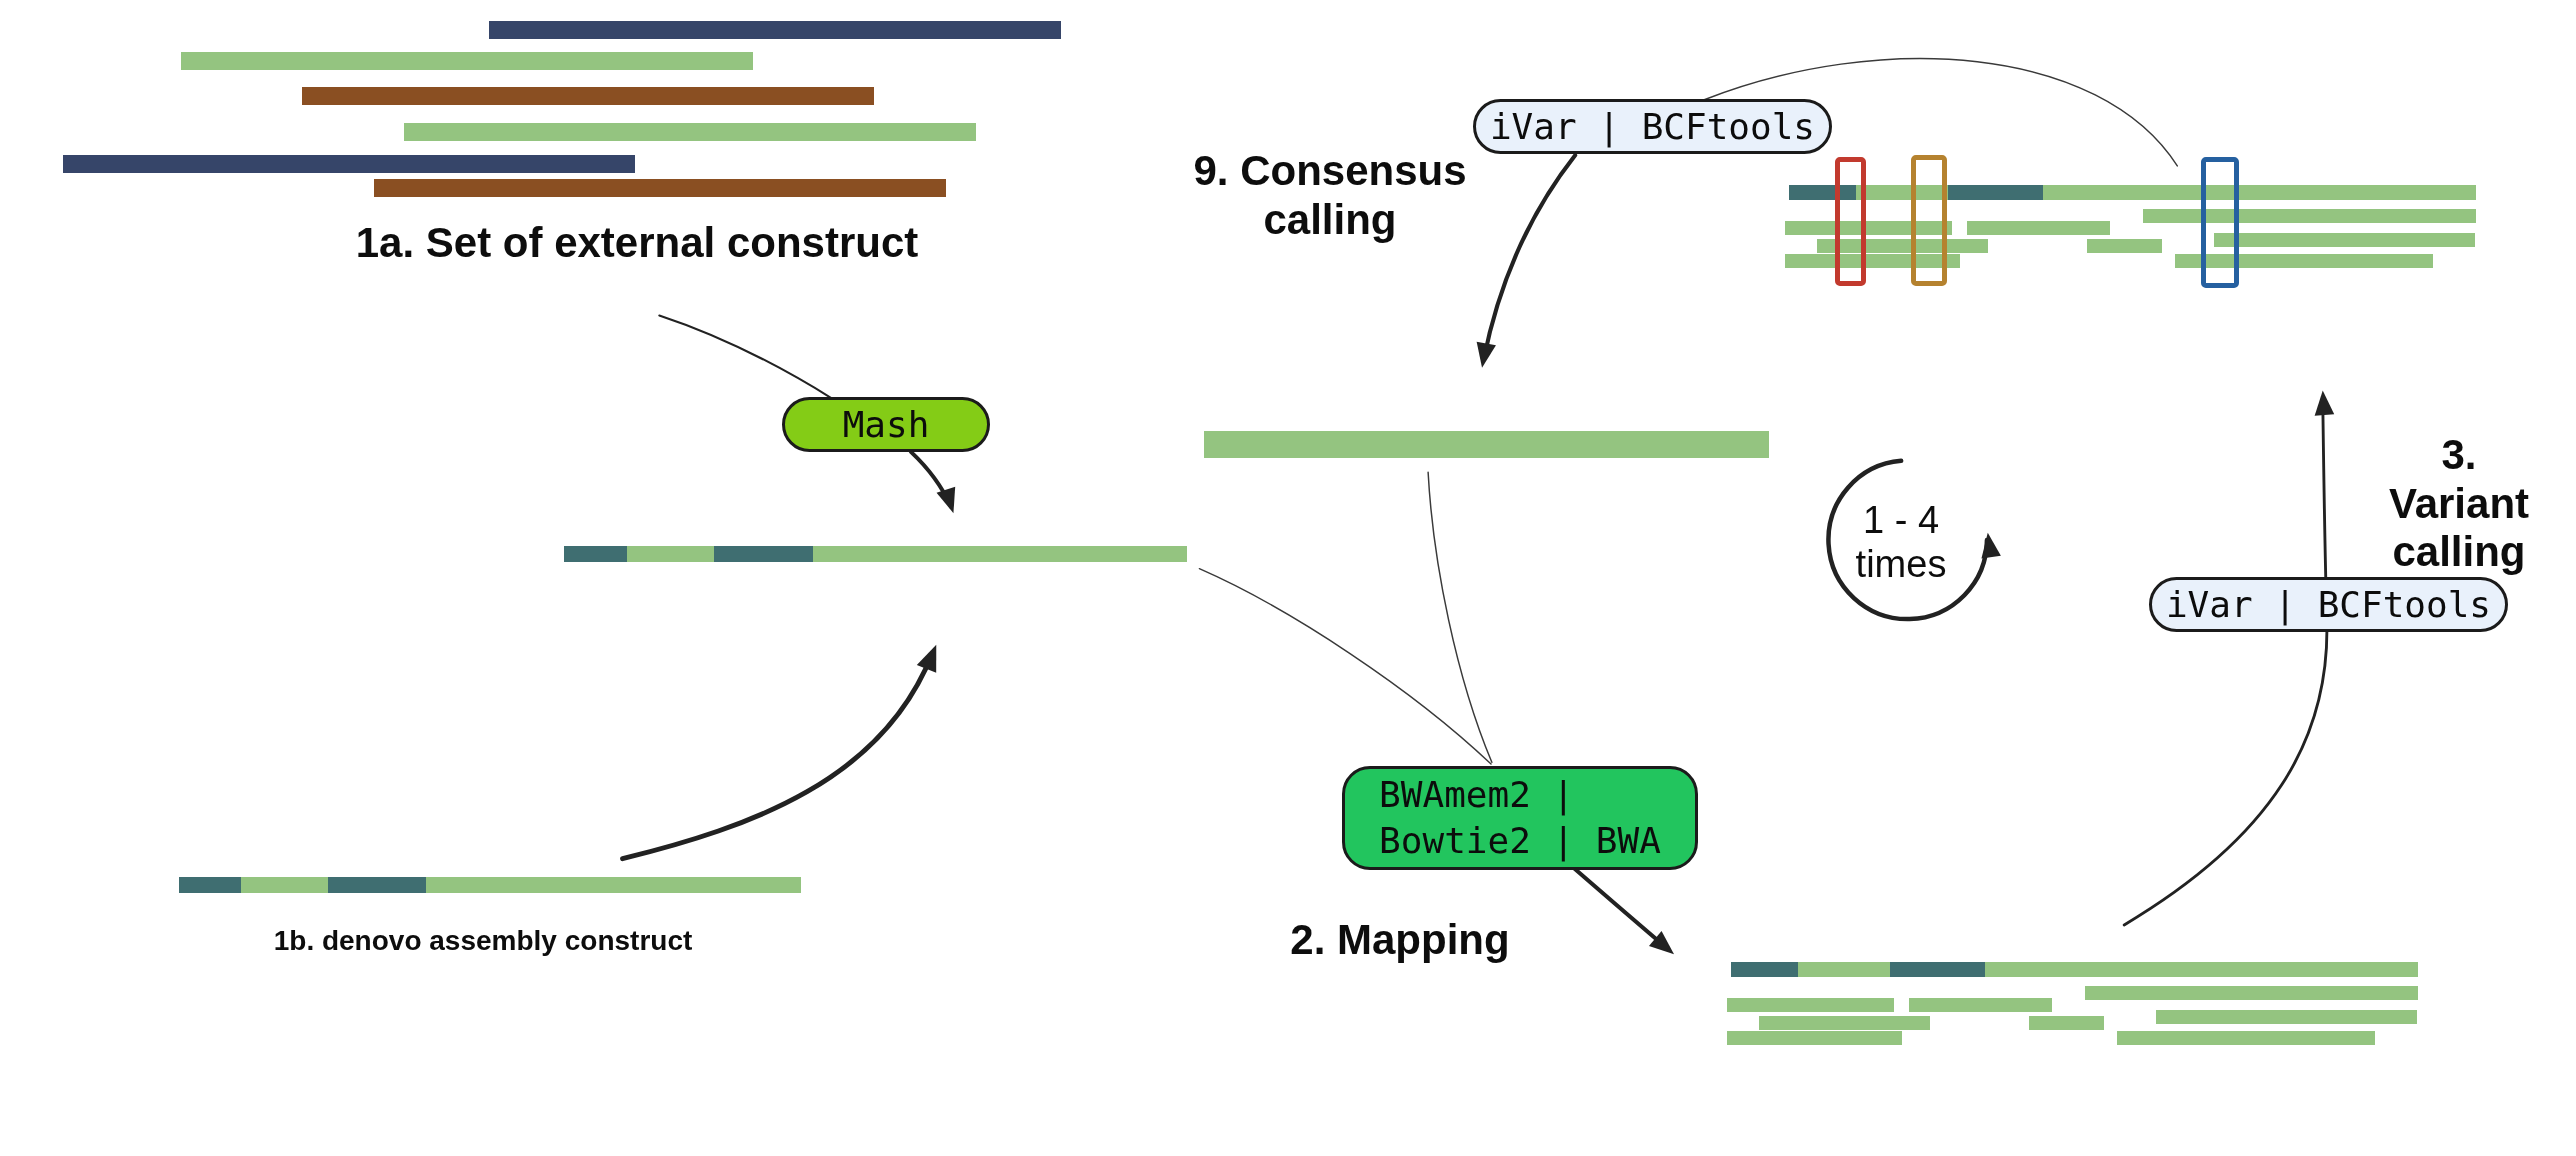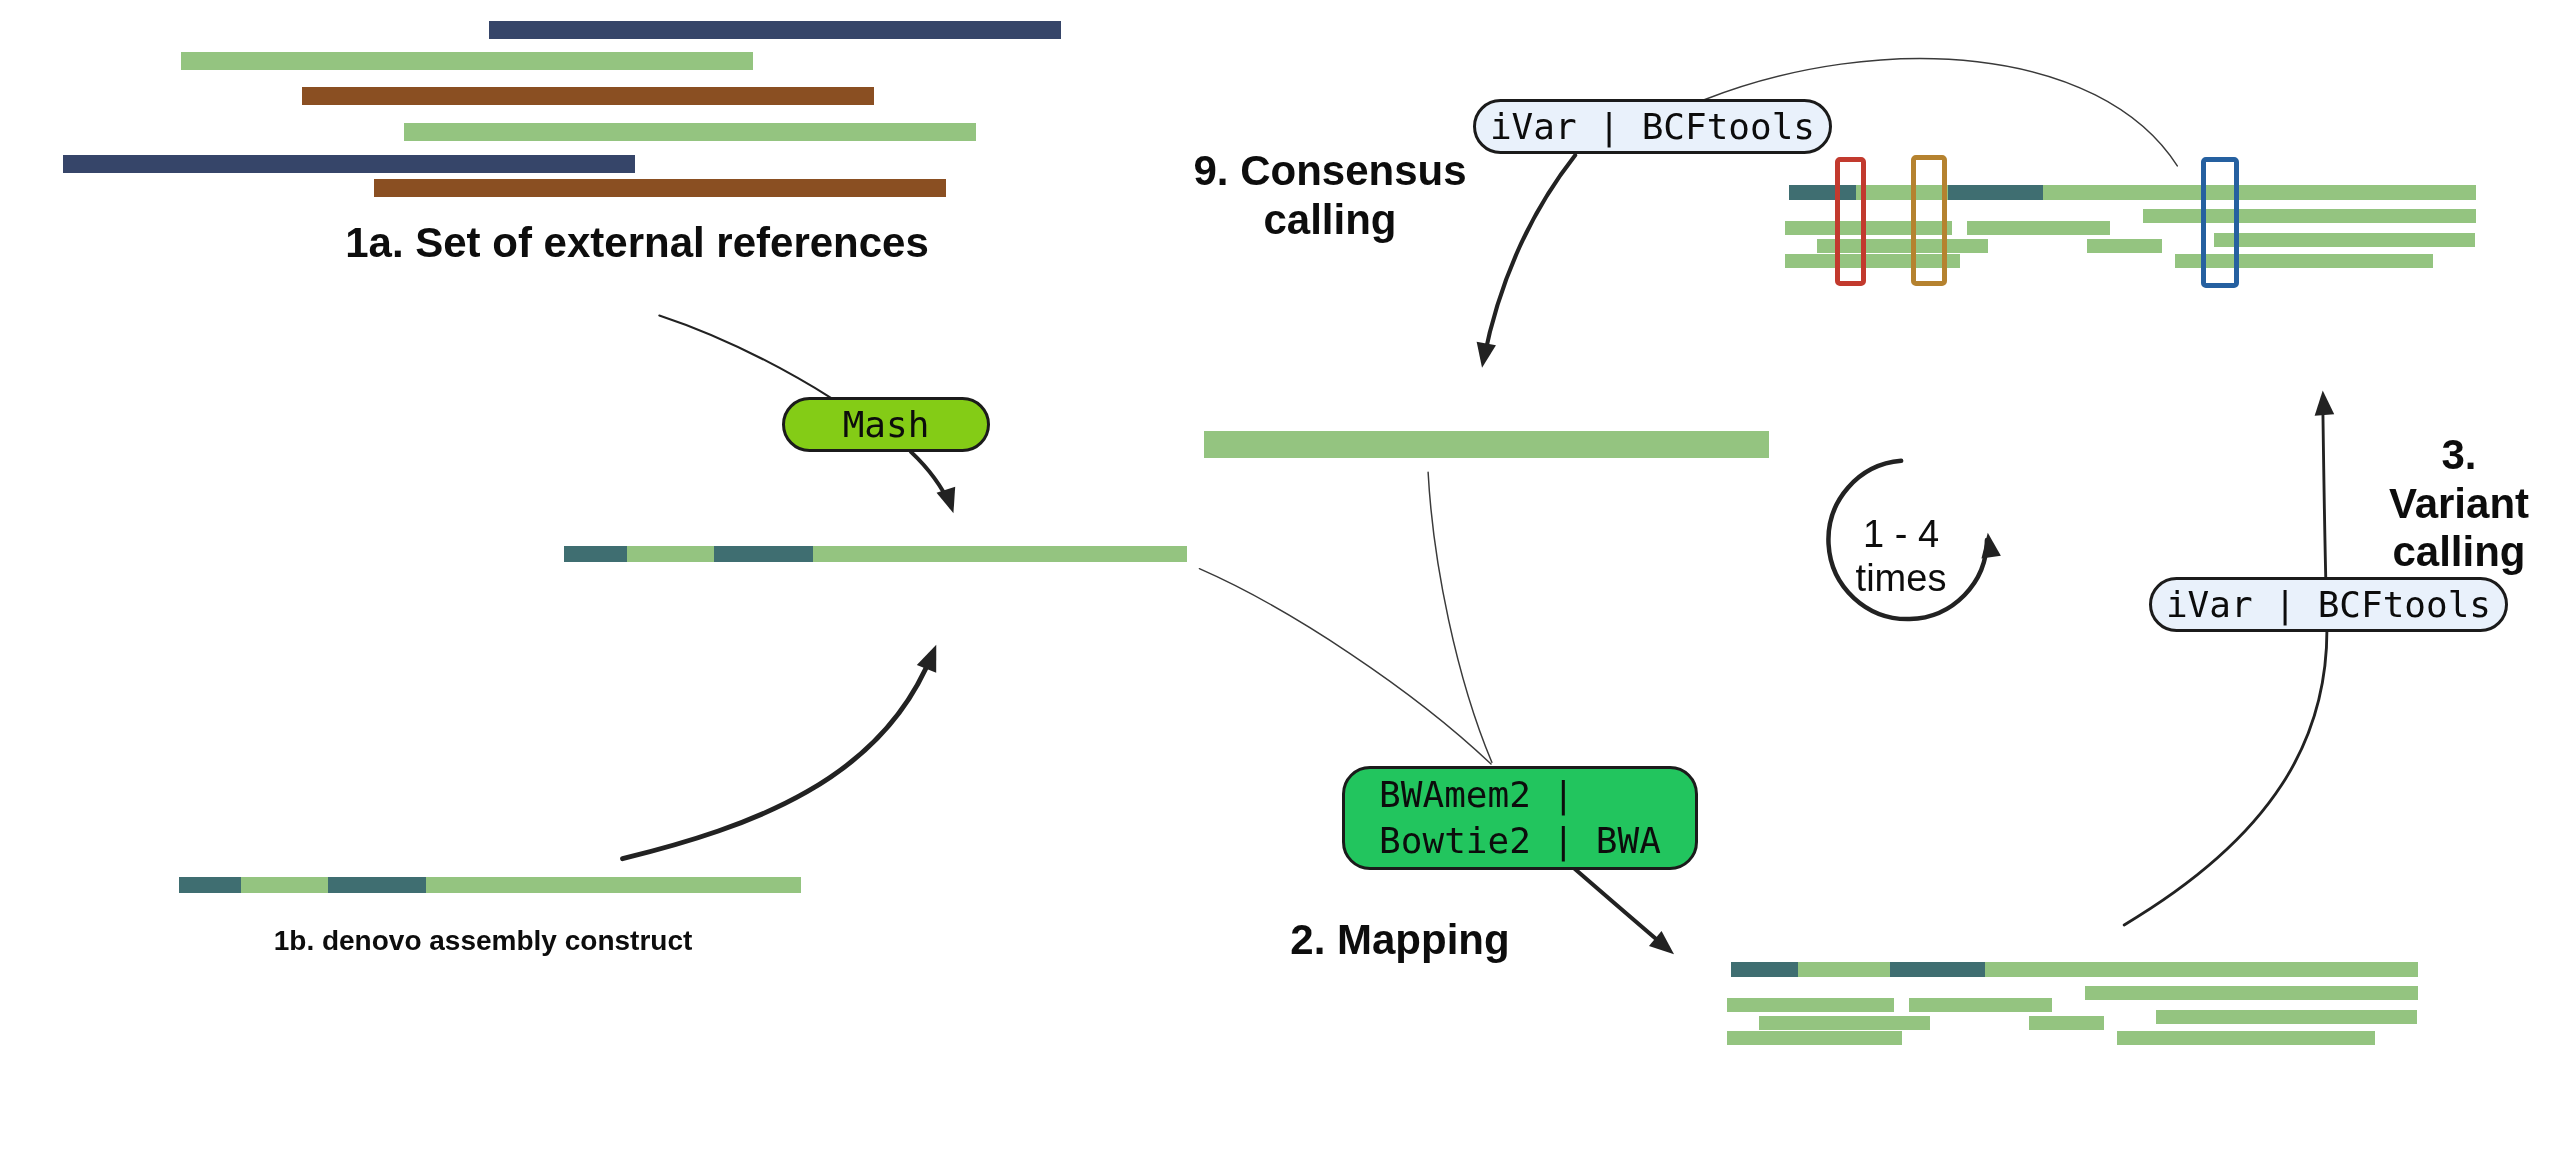--- a/index.html
+++ b/index.html
@@ -80,23 +80,23 @@
       <div class="vbox" style="left: 1911px; top: 155px; width: 36px; height: 131px; border-width: 5.7px; border-color: rgb(181, 130, 47);"></div>
       <div class="vbox" style="left: 2201px; top: 157px; width: 38px; height: 131px; border-width: 5.7px; border-color: rgb(37, 96, 160);"></div>
     </div>
 
   <div class="pill" style="left: 782px; top: 397px; width: 208px; height: 55px; font-size: 36px; background: #84cc16; border-color: rgb(27, 27, 27);">Mash</div>
   <div class="pill" style="left: 1473px; top: 99px; width: 359px; height: 55px; font-size: 36px; background: rgb(233, 241, 251); border-color: rgb(27, 27, 27);">iVar | BCFtools</div>
   <div class="pill" style="left: 2149px; top: 577px; width: 359px; height: 55px; font-size: 36px; background: rgb(233, 241, 251); border-color: rgb(27, 27, 27);">iVar | BCFtools</div>
   <div class="pill" style="left: 1342px; top: 766px; width: 356px; height: 104px; font-size: 36px; background: #22c55e; border-color: rgb(27, 27, 27);">BWAmem2 |
 Bowtie2 | BWA</div>
 
-  <div class="label" style="left: 637px; top: 243px; font-size: 42px; font-weight: 700;">1a. Set of external references</div>
+  <div class="label" style="left: 637px; top: 243px; font-size: 42px; font-weight: 700;">1a. Set of external construct</div>
   <div class="label" style="left: 483px; top: 941px; font-size: 28px; font-weight: 700;">1b. denovo assembly construct</div>
   <div class="label" style="left: 1400px; top: 940px; font-size: 42px; font-weight: 700;">2. Mapping</div>
   <div class="label" style="left: 2459px; top: 504px; font-size: 42px; font-weight: 700;">3. Variant
 calling</div>
   <div class="label" style="left: 1330px; top: 196px; font-size: 42px; font-weight: 700;">9. Consensus
 calling</div>
-  <div class="label" style="left: 1901px; top: 542px; font-size: 38px; font-weight: 400; margin-top: 14px;">1 - 4
+  <div class="label" style="left: 1901px; top: 542px; font-size: 38px; font-weight: 400;">1 - 4
 times</div>
 </div>
 
 
 </body></html>

